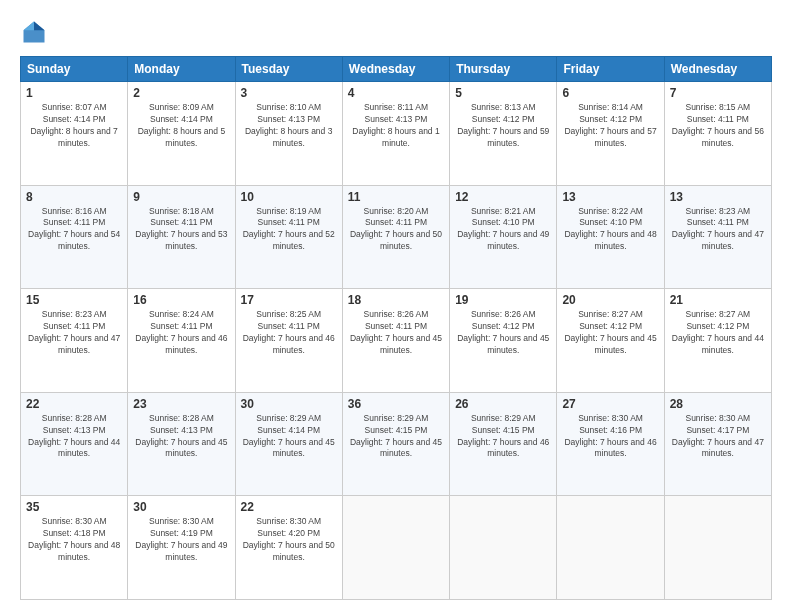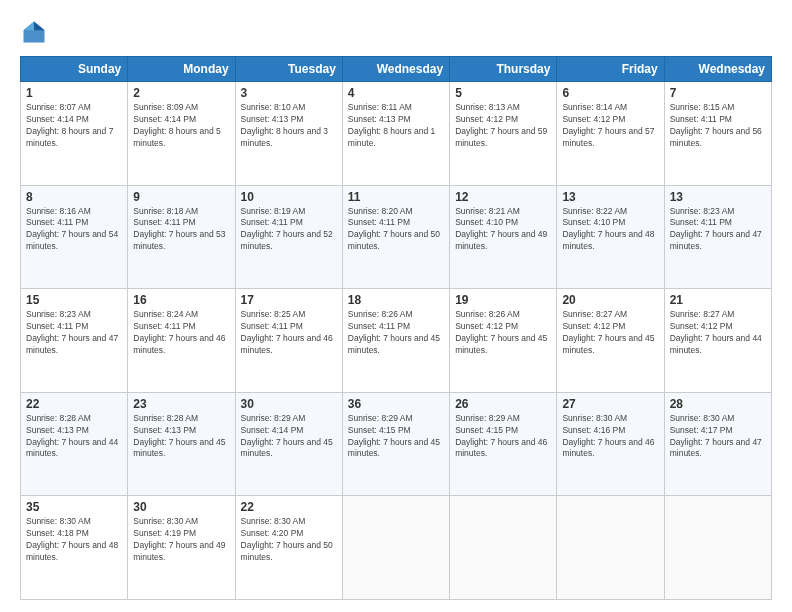--- a/index.html
+++ b/index.html
@@ -64,21 +64,21 @@
       width: 100%;
       border-collapse: collapse;
       flex: 1;
     }
     .calendar-table th {
       background: #2a7bbf;
       color: #fff;
       font-size: 12px;
       font-weight: bold;
       padding: 5px 6px;
-      text-align: right;
+      text-align: left;
       border: 1px solid #1e6aa8;
     }
     .calendar-table td {
       border: 1px solid #ccc;
       vertical-align: top;
       padding: 4px 5px;
       font-size: 9px;
       color: #333;
       background: #fff;
       width: calc(100% / 7);
@@ -91,20 +91,21 @@
       font-size: 12px;
       font-weight: bold;
       color: #333;
       display: block;
       margin-bottom: 2px;
     }
     .day-info {
       font-size: 8.5px;
       color: #444;
       line-height: 1.4;
+      text-align: center;
     }
     td.empty {
       background: #f9f9f9;
     }
   </style>
 </head>
 <body>
 
 <div class="page">
   <div class="header">

